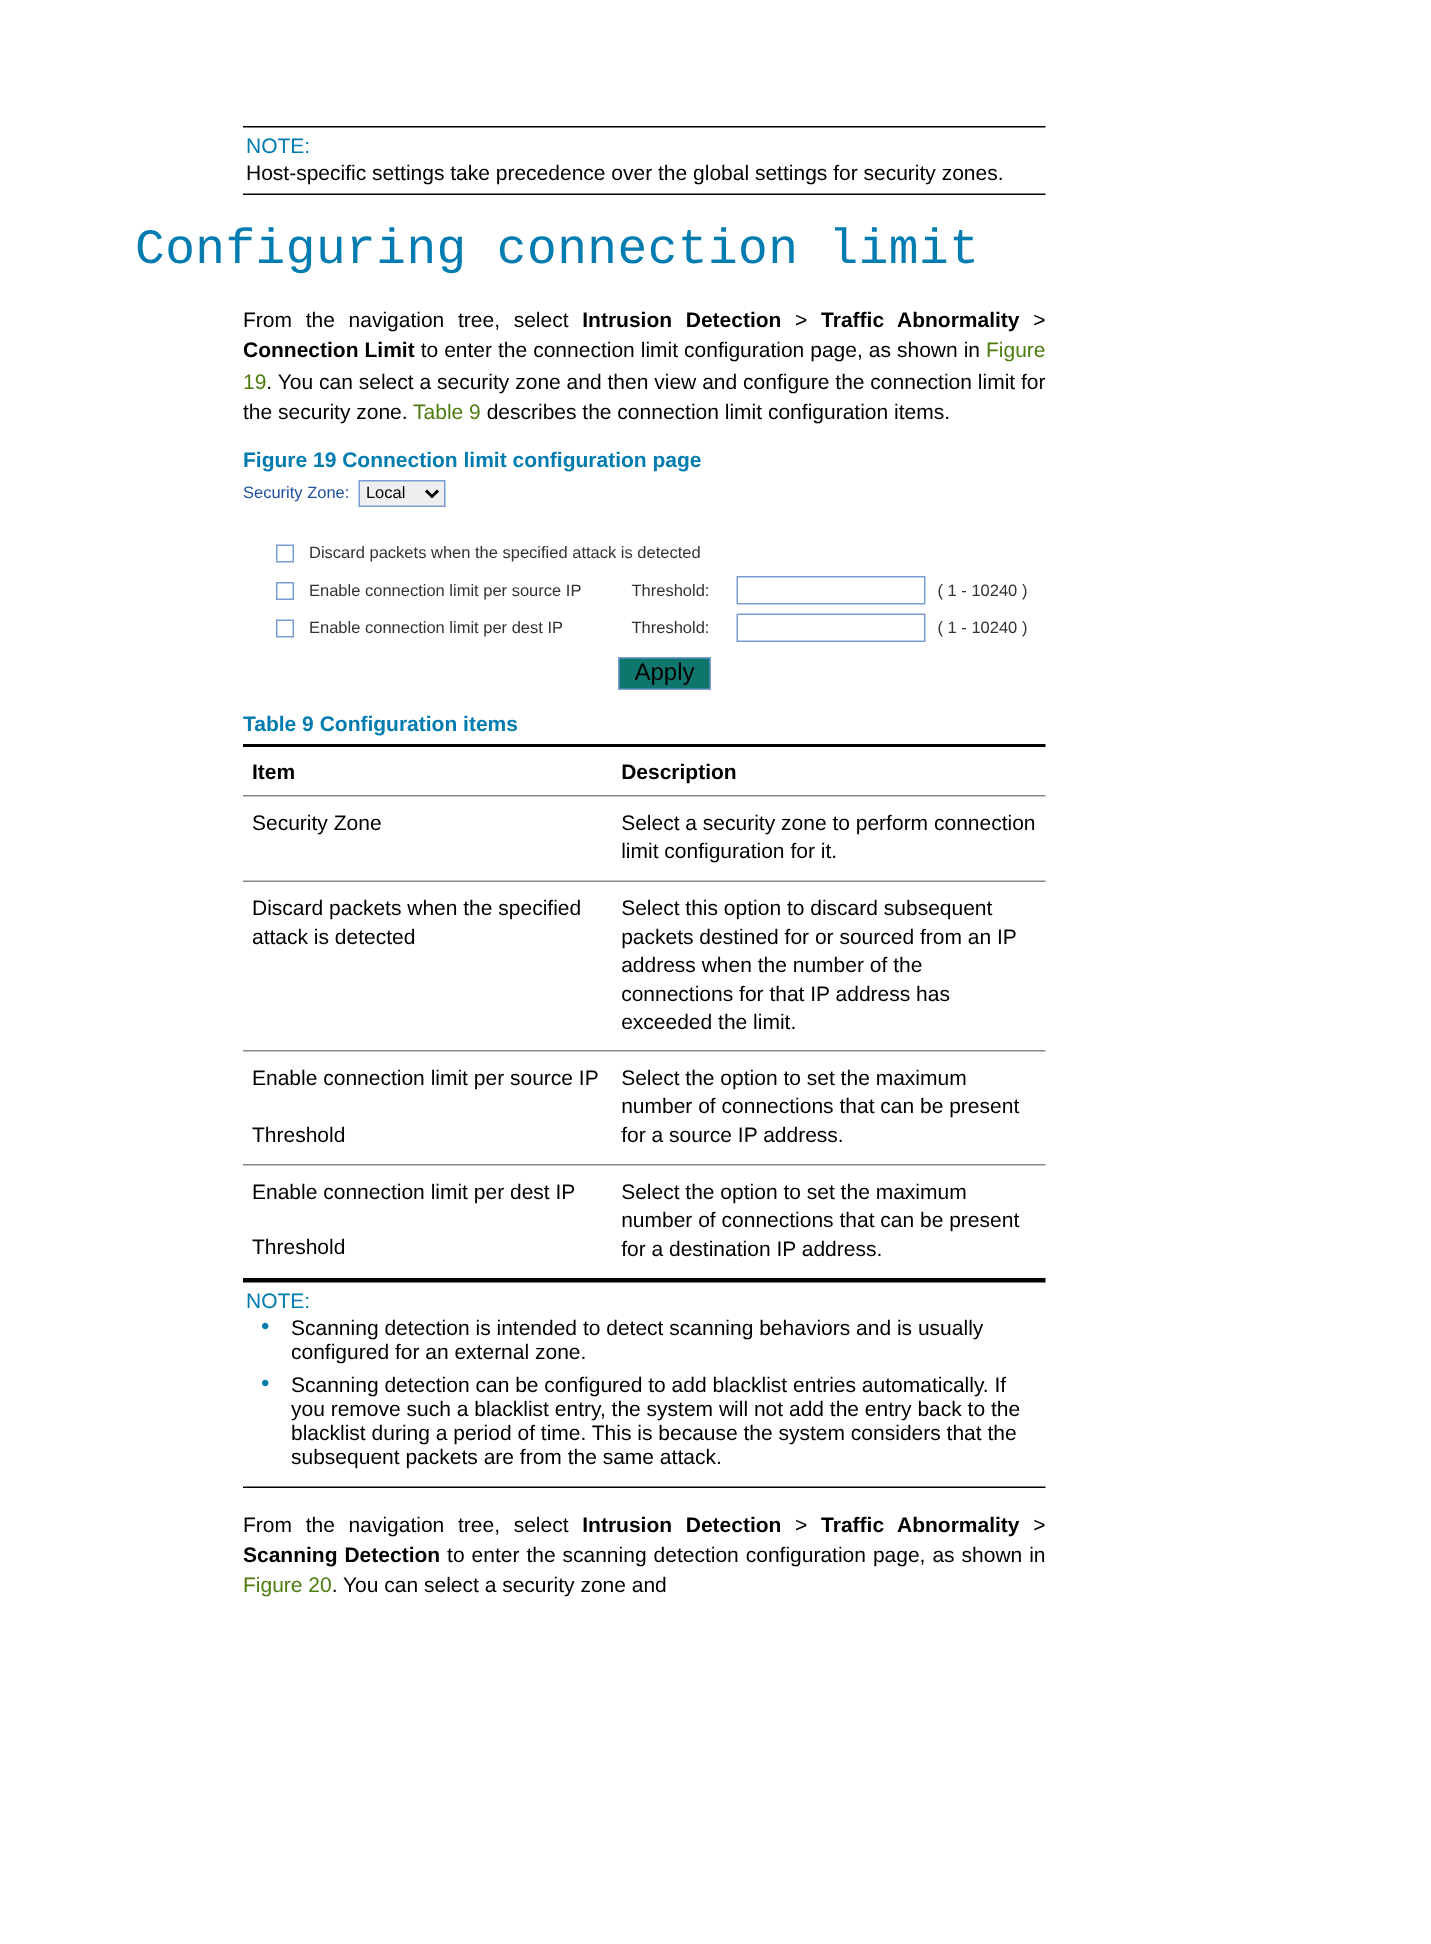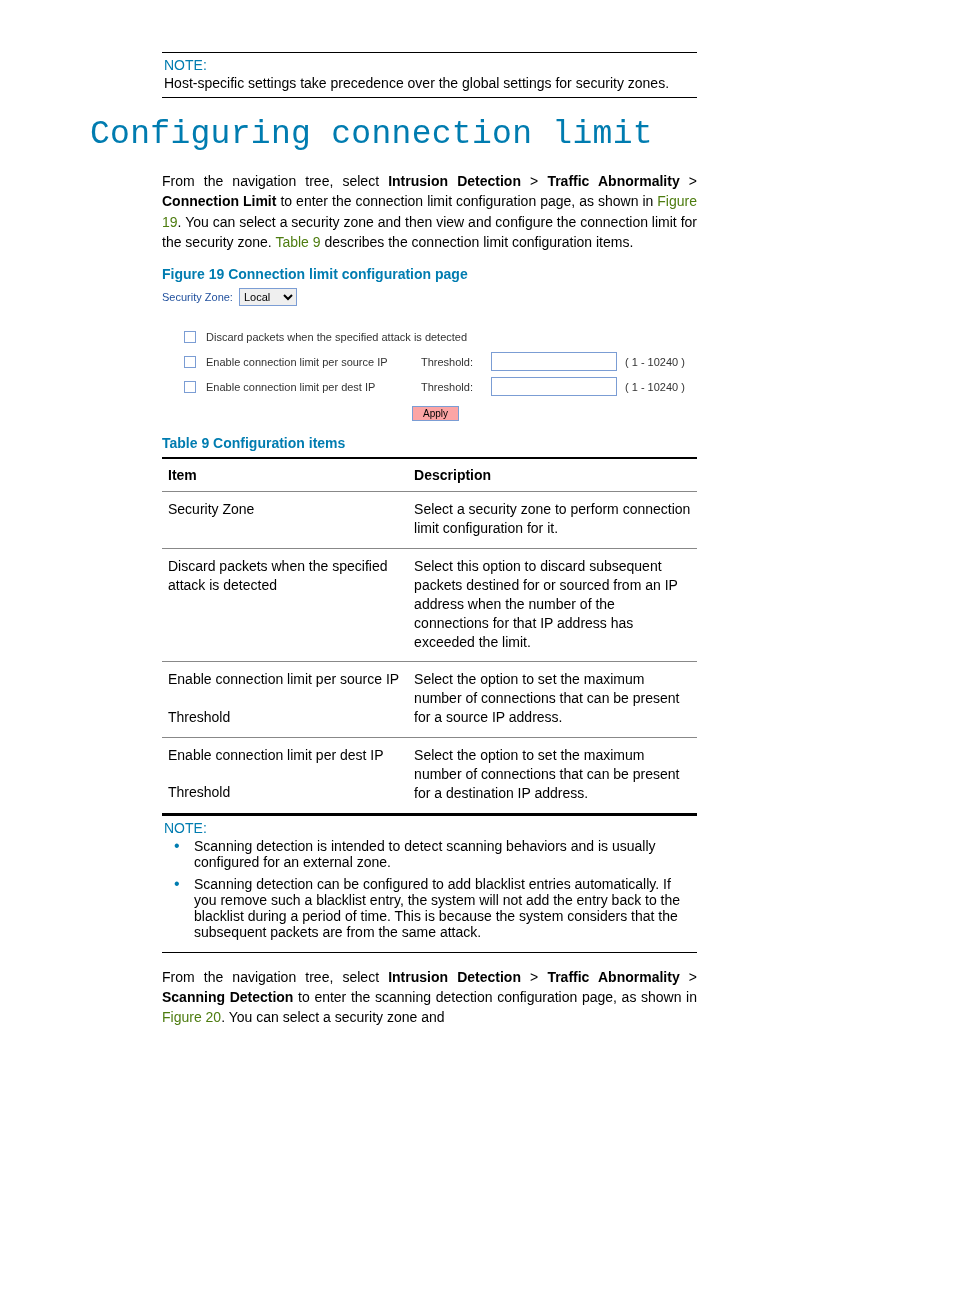--- a/index.html
+++ b/index.html
@@ -7,21 +7,21 @@
     font-family: "Futura", "Century Gothic", "Trebuchet MS", Arial, sans-serif;
     font-size: 14px;
     color: #000;
     margin: 0;
     background: #fff;
   }
   .page {
     width: 787px;
     min-height: 1296px;
     box-sizing: border-box;
-    padding: 52px 90px 40px 90px;
+    padding: 84px 90px 40px 90px;
     position: relative;
   }
   .h1 {
     color: #007cb0;
     font-size: 33px;
     font-weight: 400;
     margin: 18px 0 18px 0;
     letter-spacing: 0.3px;
     font-family: Liberation Mono, monospace;
   }
@@ -98,21 +98,21 @@
     width:12px; height:12px; border:1px solid #7b9dd4; background:#fff;
     margin-right:10px;
   }
   .fig input[type=text]{
     border:1px solid #7b9dd4; height:15px; width:120px; font-size:11px;
   }
   .fig .thresh-label { width:70px; text-align:left; }
   .fig .hint { margin-left:8px; color:#333; }
   .fig .apply-row { text-align:left; margin-top:10px; padding-left:250px; }
   .fig button {
-    border:1px solid #7b9dd4; background:#fca5a5; font-size:10px;
+    border:1px solid #7b9dd4; background:#0f766e; font-size:16px;
     padding:1px 10px; cursor:pointer;
   }
 
   
   table.config {
     border-collapse: collapse;
     width: 100%;
     font-size: 14px;
     margin-top: 4px;
   }

